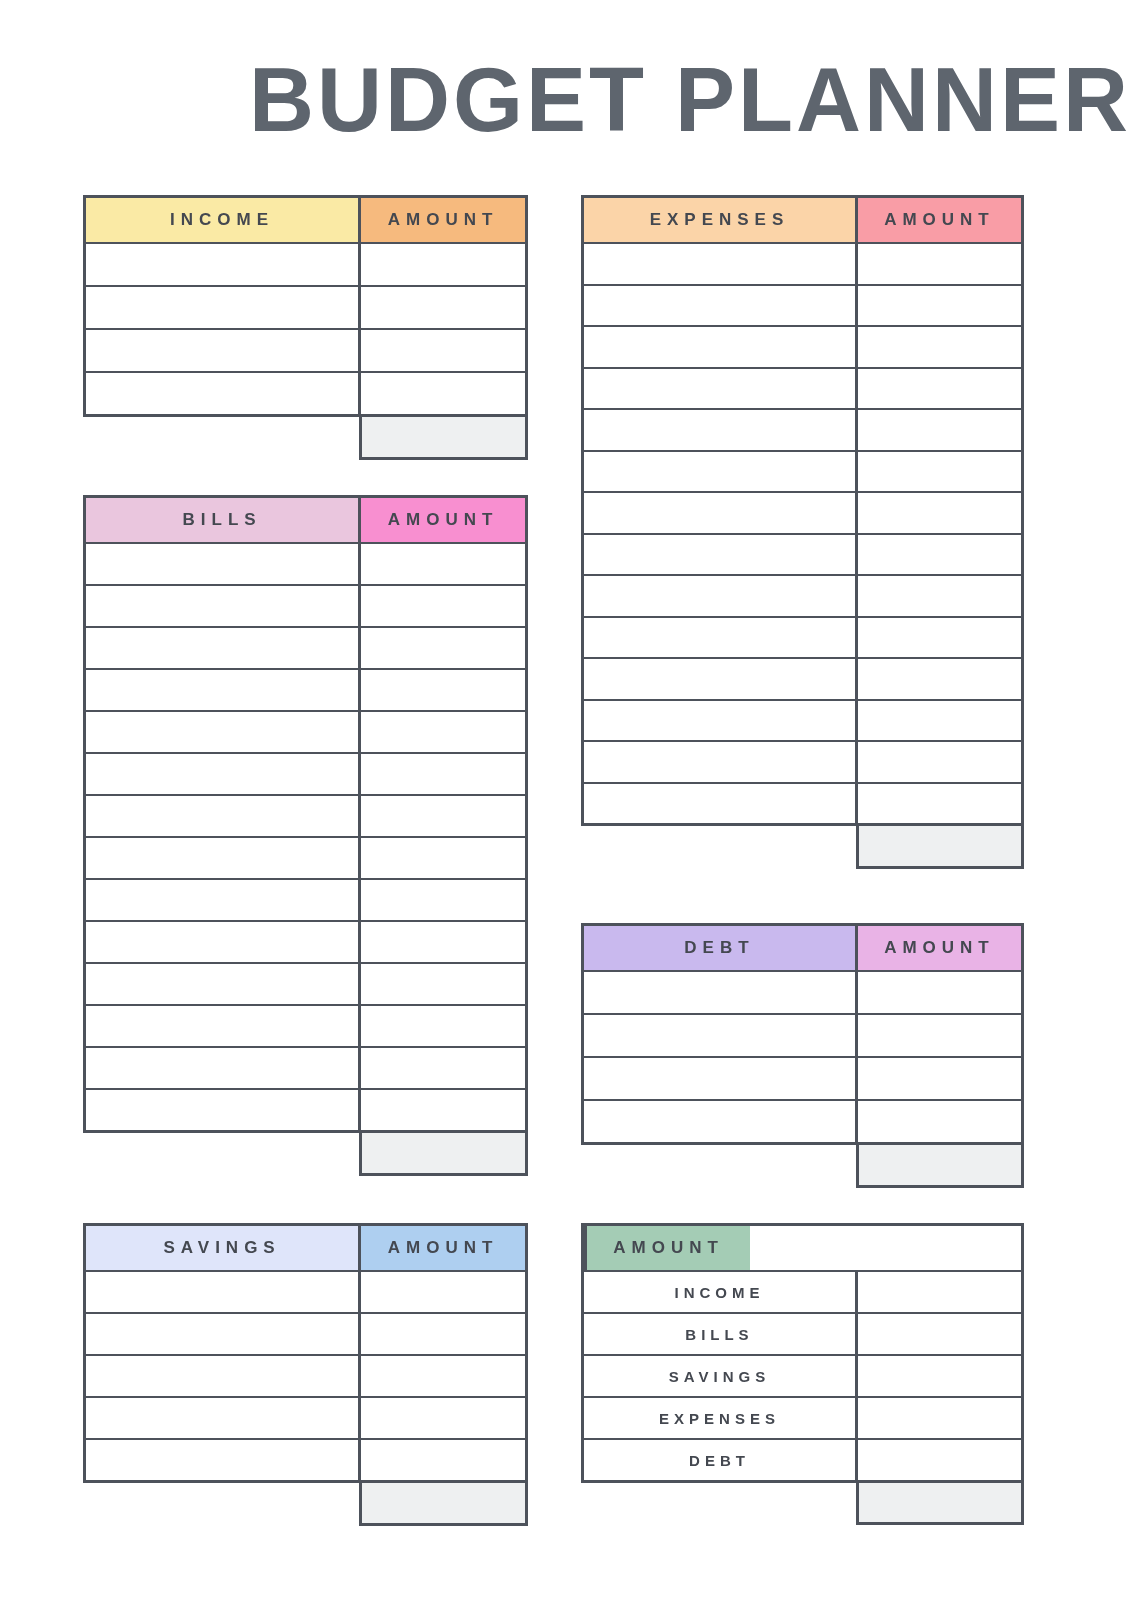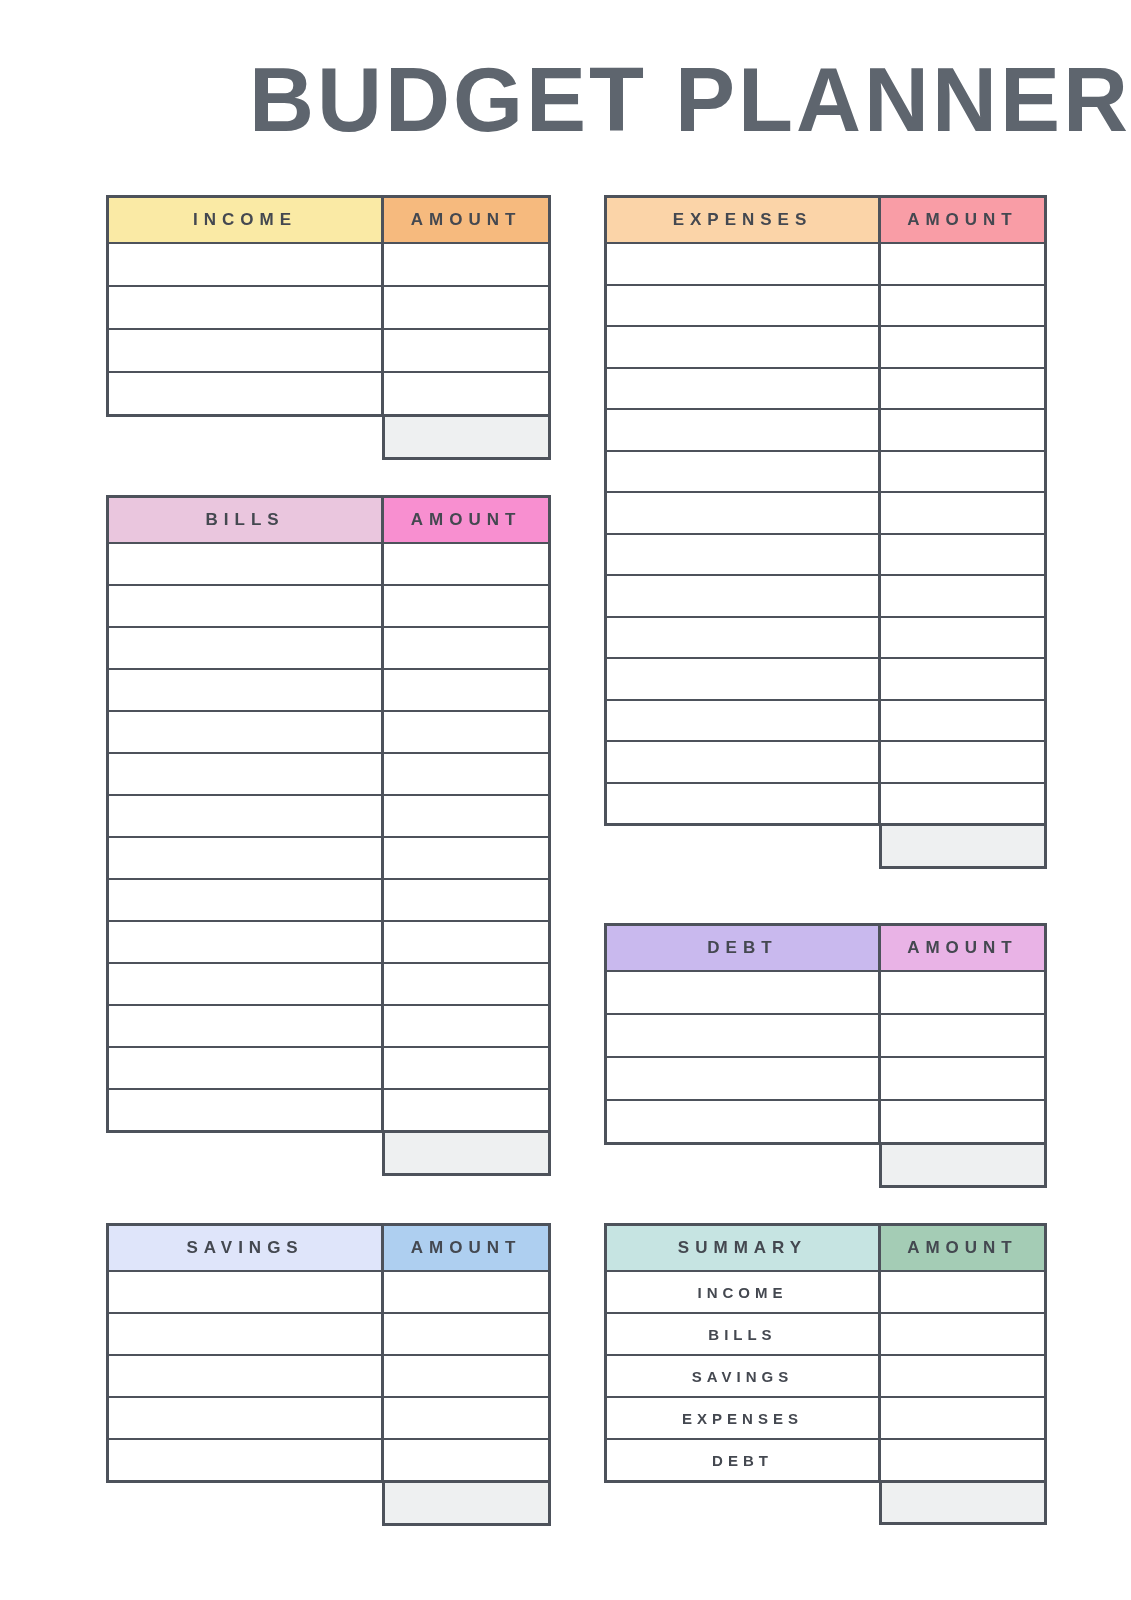--- a/index.html
+++ b/index.html
@@ -15,21 +15,21 @@
     text-align: right;
     font-size: 90px;
     font-weight: 800;
     letter-spacing: 3px;
     line-height: 1;
     color: var(--title-text, #5e656e);
     white-space: nowrap;
   }
   .content {
     margin-top: 50px;
-    padding-left: 106px;
+    padding-left: 83px;
     display: grid;
     grid-template-columns: 445px 443px;
     column-gap: 53px;
     align-items: start;
   }
   .tbl { width: 100%; }
   .grid-table {
     border: 3px solid var(--border, #4d525b);
     background: #ffffff;
   }
@@ -307,21 +307,20 @@
               <div class="cell amt"></div>
             </div>
           </div>
       </div>
       <div class="total"></div>
     </section>
 
     <section class="tbl t-summary" style="--hdr-bg: #c6e4e2; --amt-bg: #a4ccb5;">
       <div class="grid-table">
         <div class="hrow">
-          <div class="hcell name">SUMMARY</div>
           <div class="hcell amt">AMOUNT</div>
         </div>
         <div class="tbody">
             <div class="row">
               <div class="cell name">INCOME</div>
               <div class="cell amt"></div>
             </div>
             <div class="row">
               <div class="cell name">BILLS</div>
               <div class="cell amt"></div>

